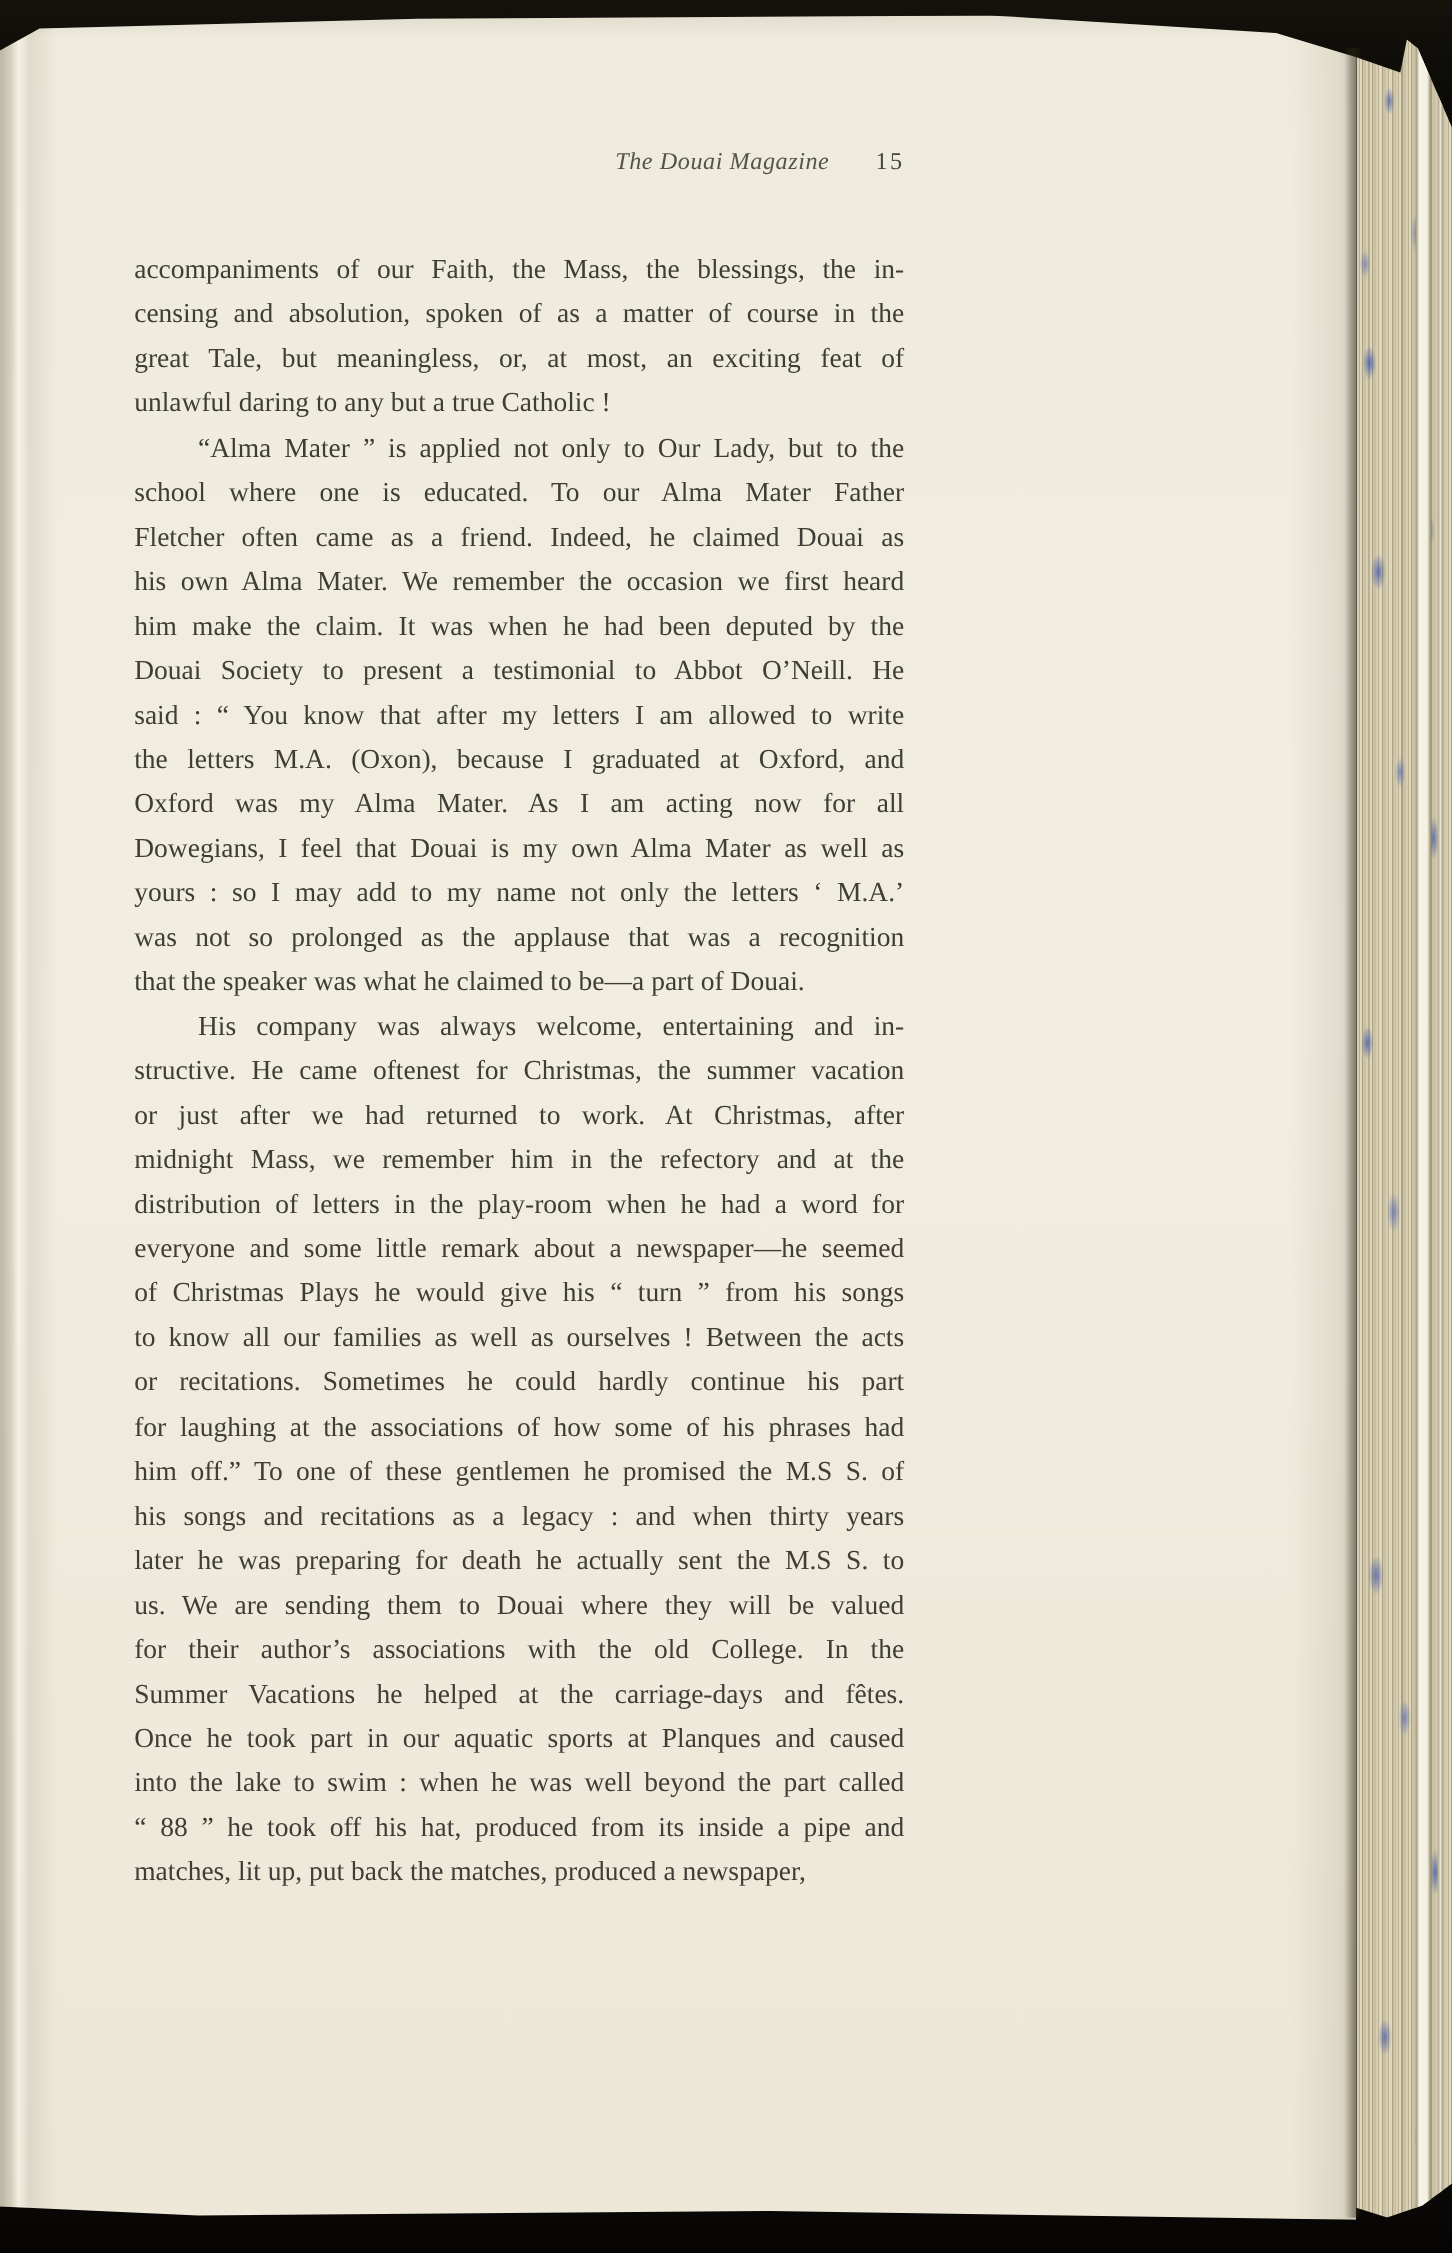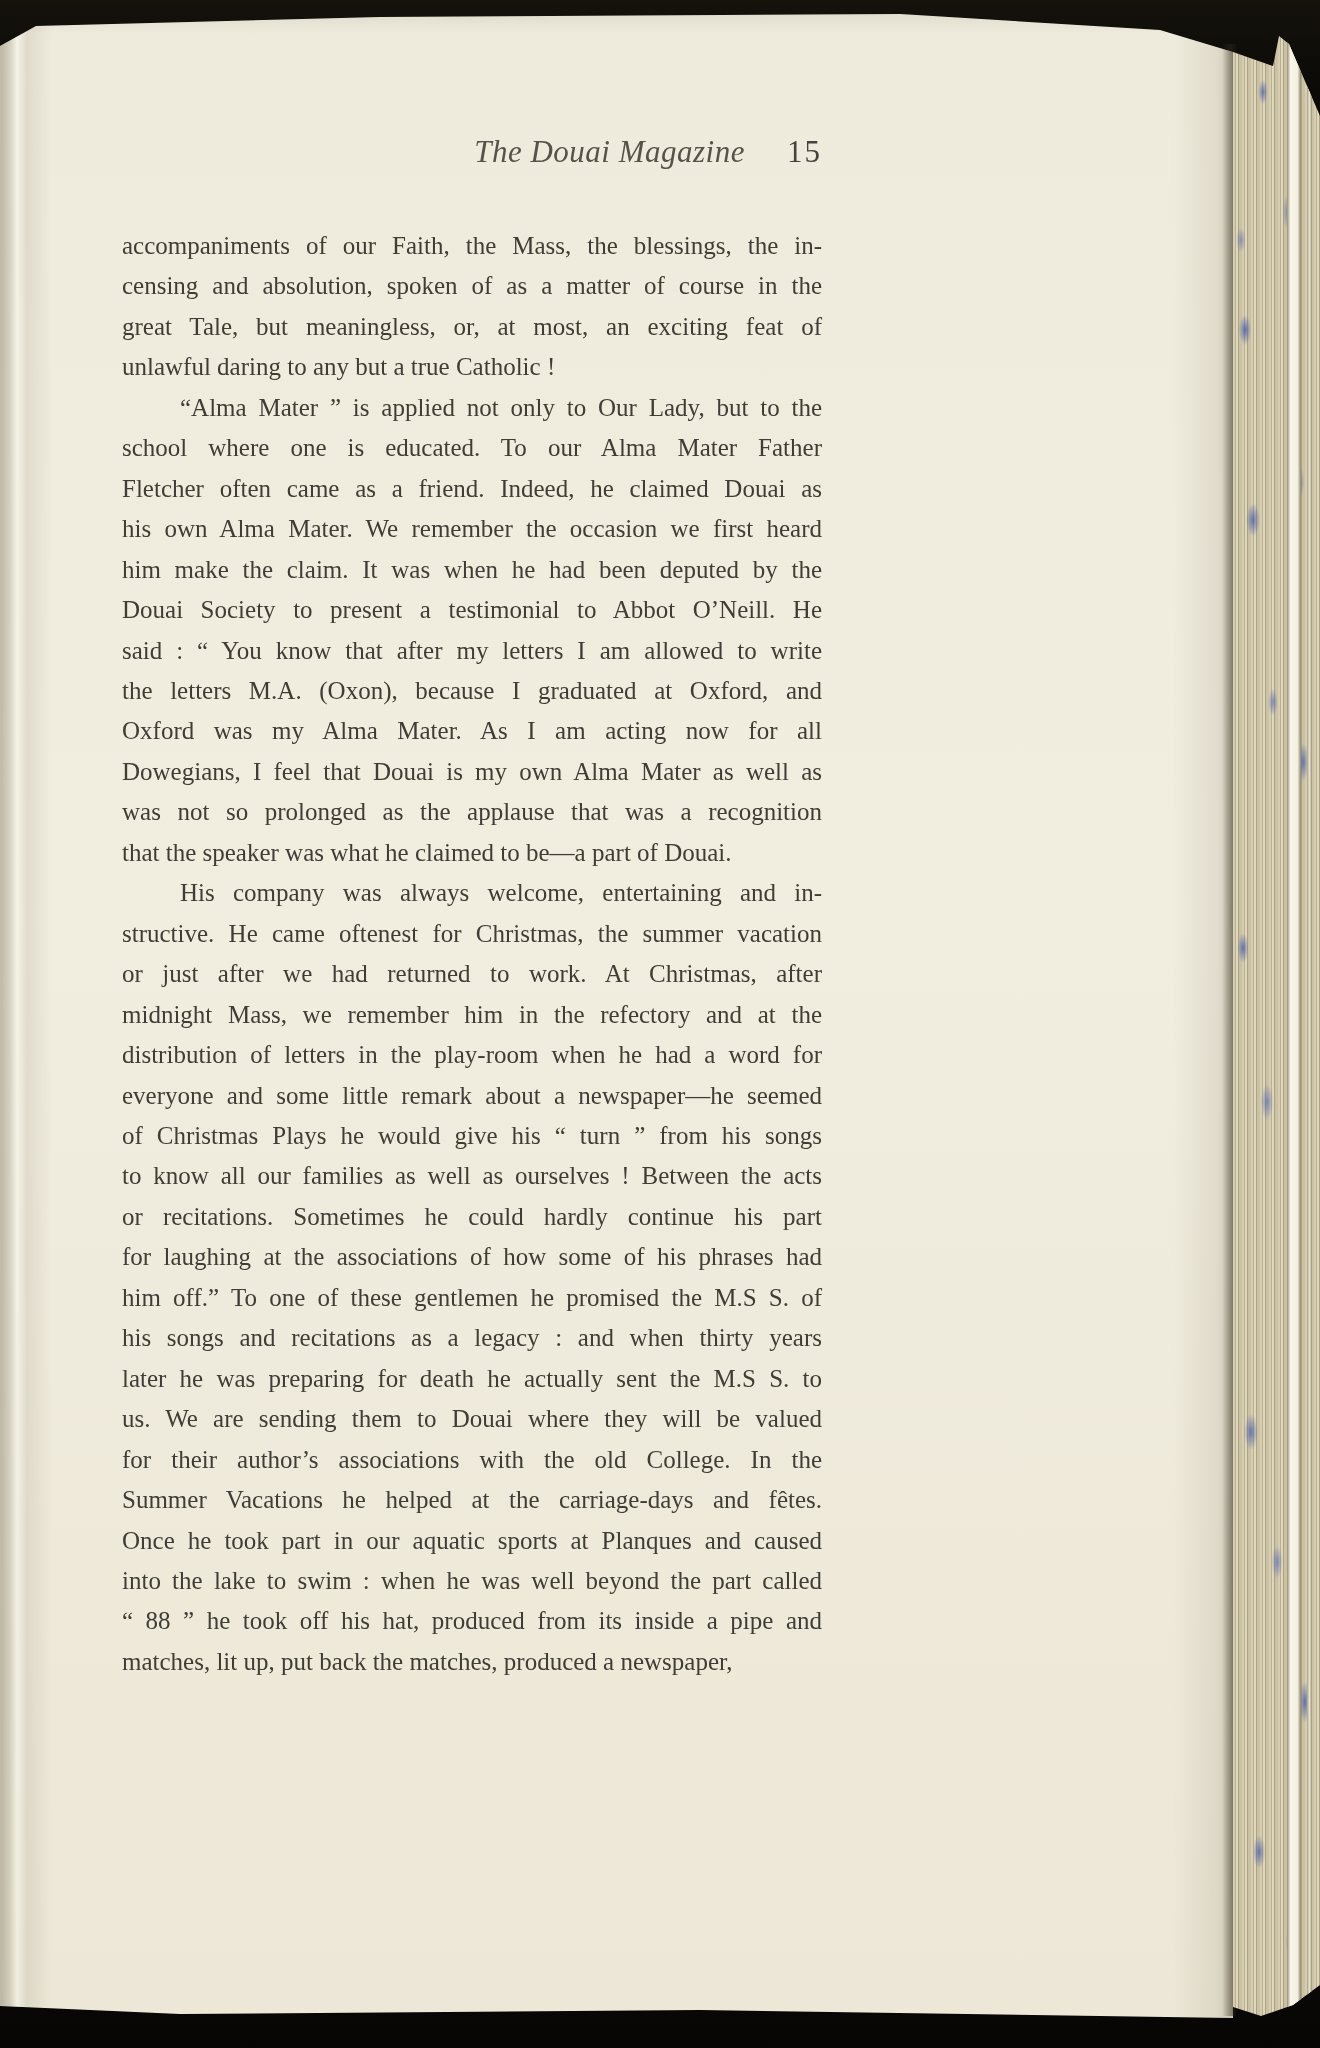--- a/index.html
+++ b/index.html
@@ -58,21 +58,21 @@
   }
   .edge-bright-thin {
     position:absolute; left:74px; top:0; width:5px; height:100%;
     background: linear-gradient(90deg, #a89f83, #e9e4cf 50%, #9c9378);
   }
 
   
   .page-header {
     position:absolute; left:122px; top:134px; width:700px;
     display:flex; justify-content:flex-end; align-items:baseline; gap:42px;
-    font-size:31px; color:#55534a;
+    font-size:22px; color:#55534a;
   }
   .header-title { font-style:italic; letter-spacing:.5px; }
   .header-page-number { font-style:normal; color:#45443e; letter-spacing:2px; }
 
   
   .page-body {
     position:absolute; left:122px; top:226px; width:700px;
     color:#3f3d36; font-size:25px; line-height:40.45px;
   }
   .paragraph { margin:0; }
@@ -101,20 +101,21 @@
           <div class="line indent">“Alma Mater ” is applied not only to Our Lady, but to the</div>
           <div class="line">school where one is educated. To our Alma Mater Father</div>
           <div class="line">Fletcher often came as a friend. Indeed, he claimed Douai as</div>
           <div class="line">his own Alma Mater. We remember the occasion we first heard</div>
           <div class="line">him make the claim. It was when he had been deputed by the</div>
           <div class="line">Douai Society to present a testimonial to Abbot O’Neill. He</div>
           <div class="line">said : “ You know that after my letters I am allowed to write</div>
           <div class="line">the letters M.A. (Oxon), because I graduated at Oxford, and</div>
           <div class="line">Oxford was my Alma Mater. As I am acting now for all</div>
           <div class="line">Dowegians, I feel that Douai is my own Alma Mater as well as</div>
+          <div class="line">yours : so I may add to my name not only the letters ‘ M.A.’</div>
           <div class="line">was not so prolonged as the applause that was a recognition</div>
           <div class="line last">that the speaker was what he claimed to be—a part of Douai.</div>
         </div>
         <div class="paragraph">
           <div class="line indent">His company was always welcome, entertaining and in-</div>
           <div class="line">structive. He came oftenest for Christmas, the summer vacation</div>
           <div class="line">or just after we had returned to work. At Christmas, after</div>
           <div class="line">midnight Mass, we remember him in the refectory and at the</div>
           <div class="line">distribution of letters in the play-room when he had a word for</div>
           <div class="line">everyone and some little remark about a newspaper—he seemed</div>

